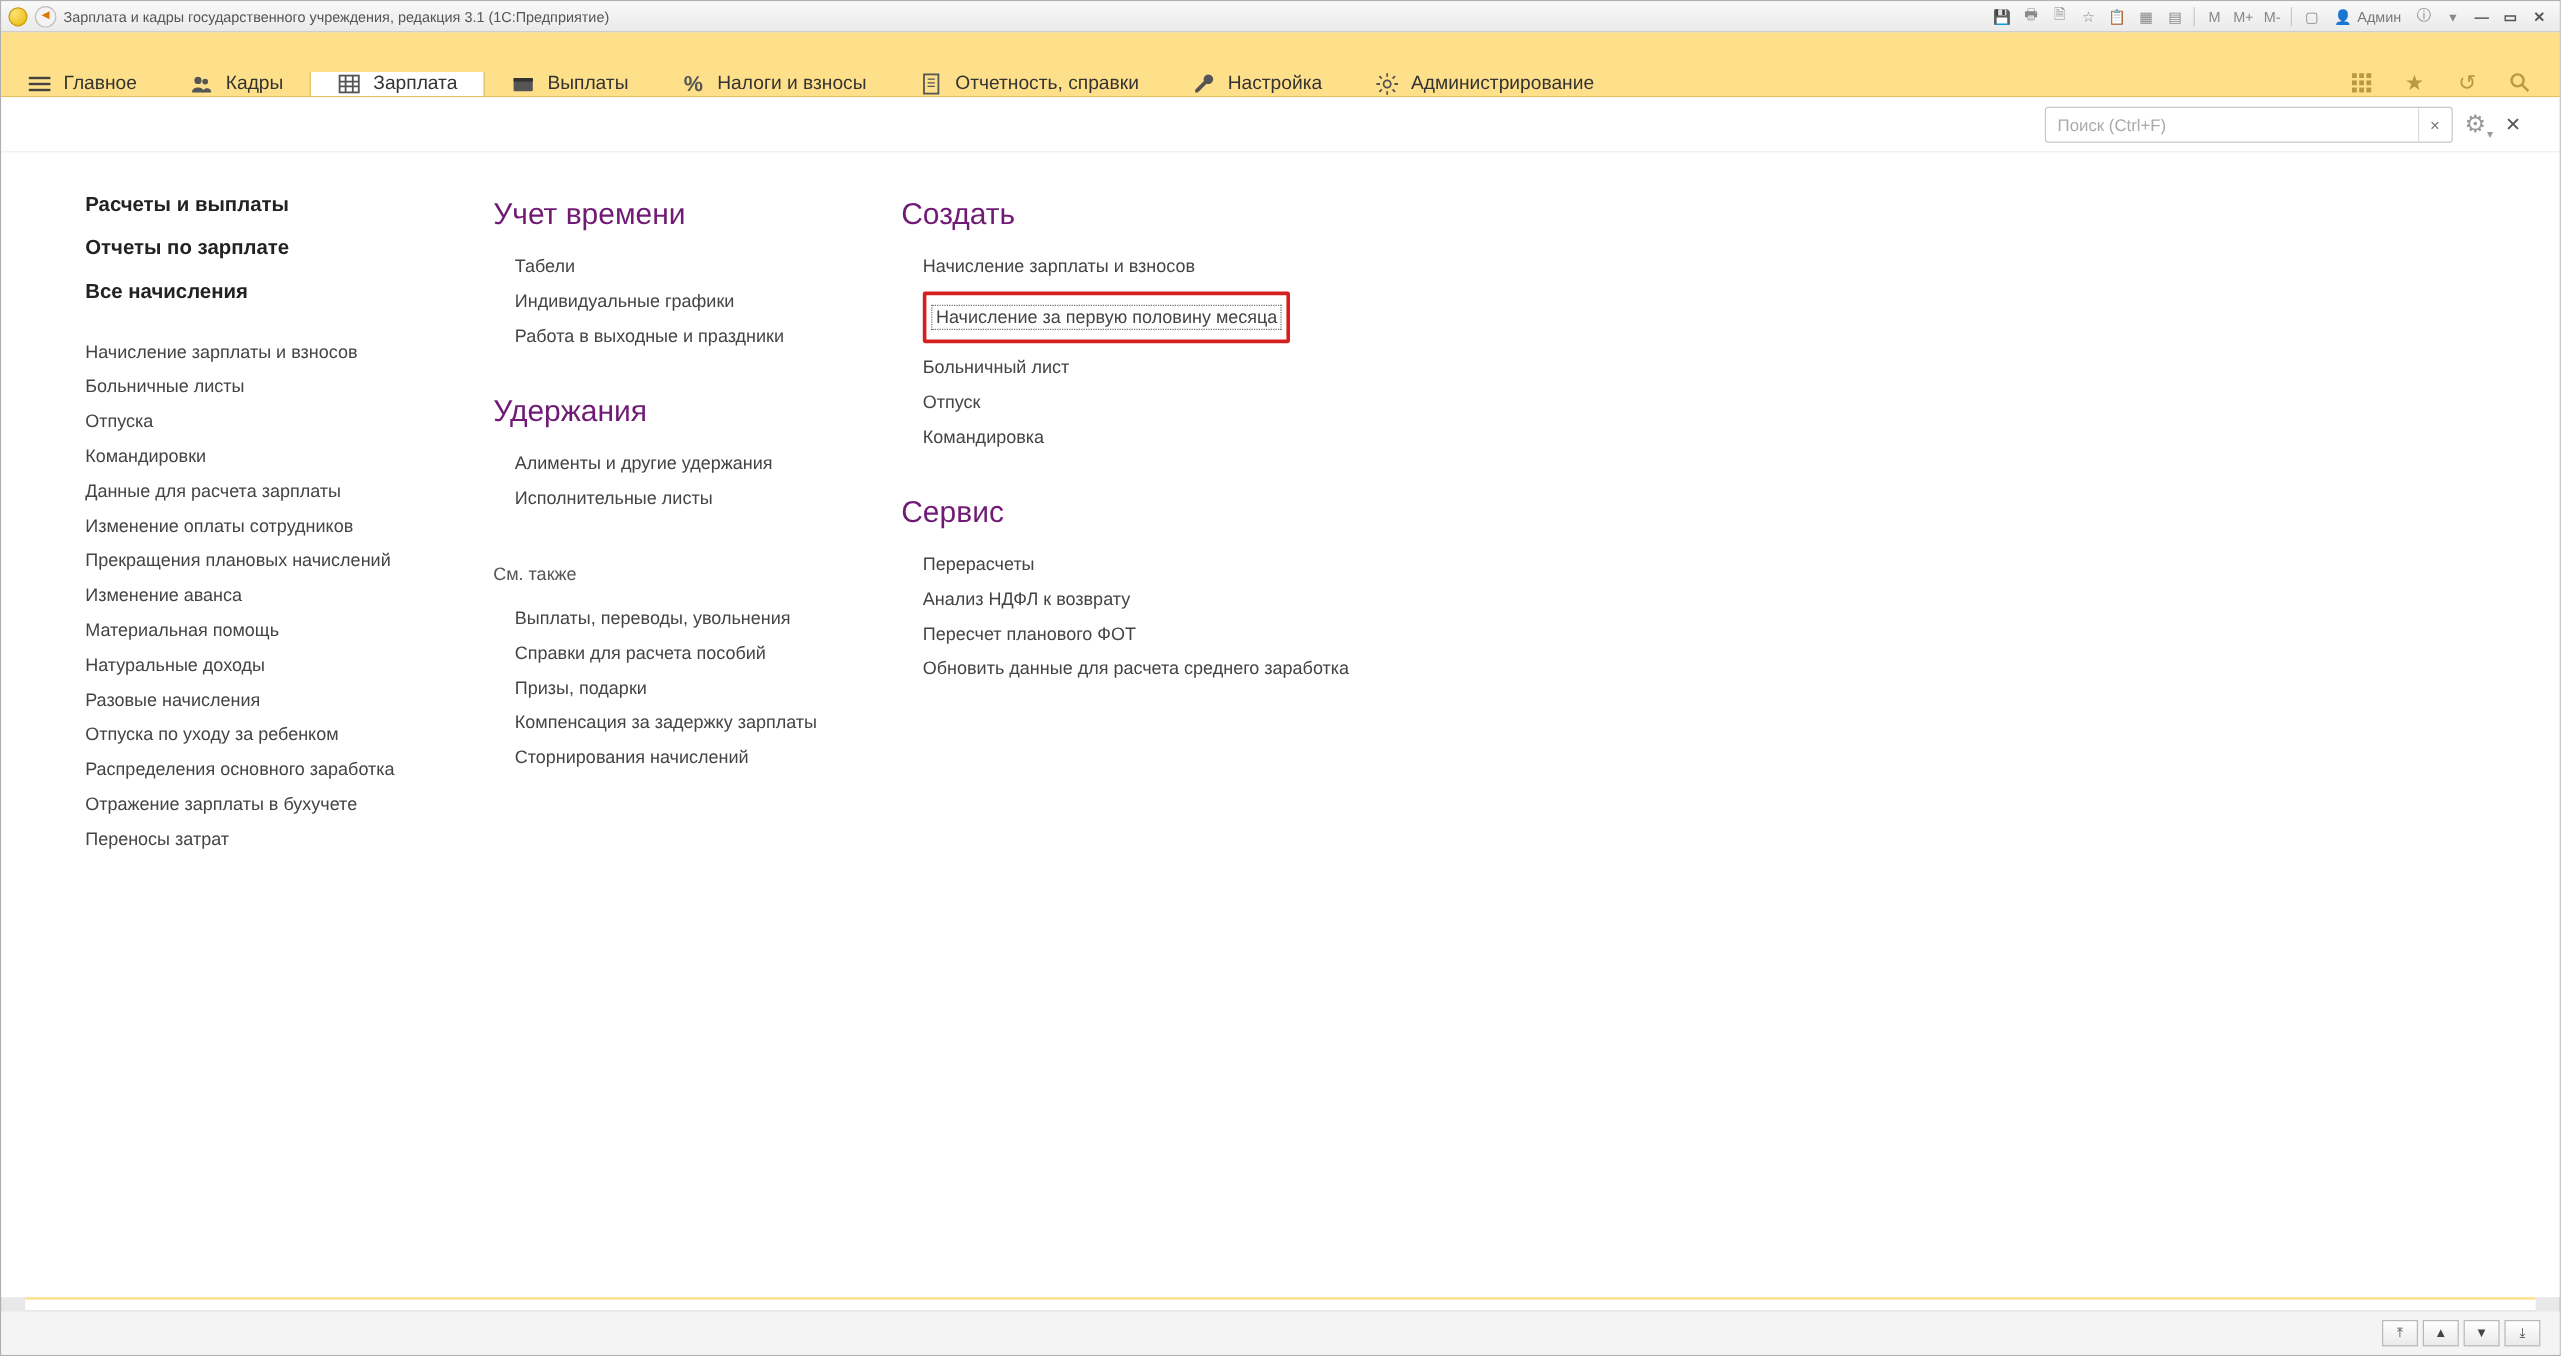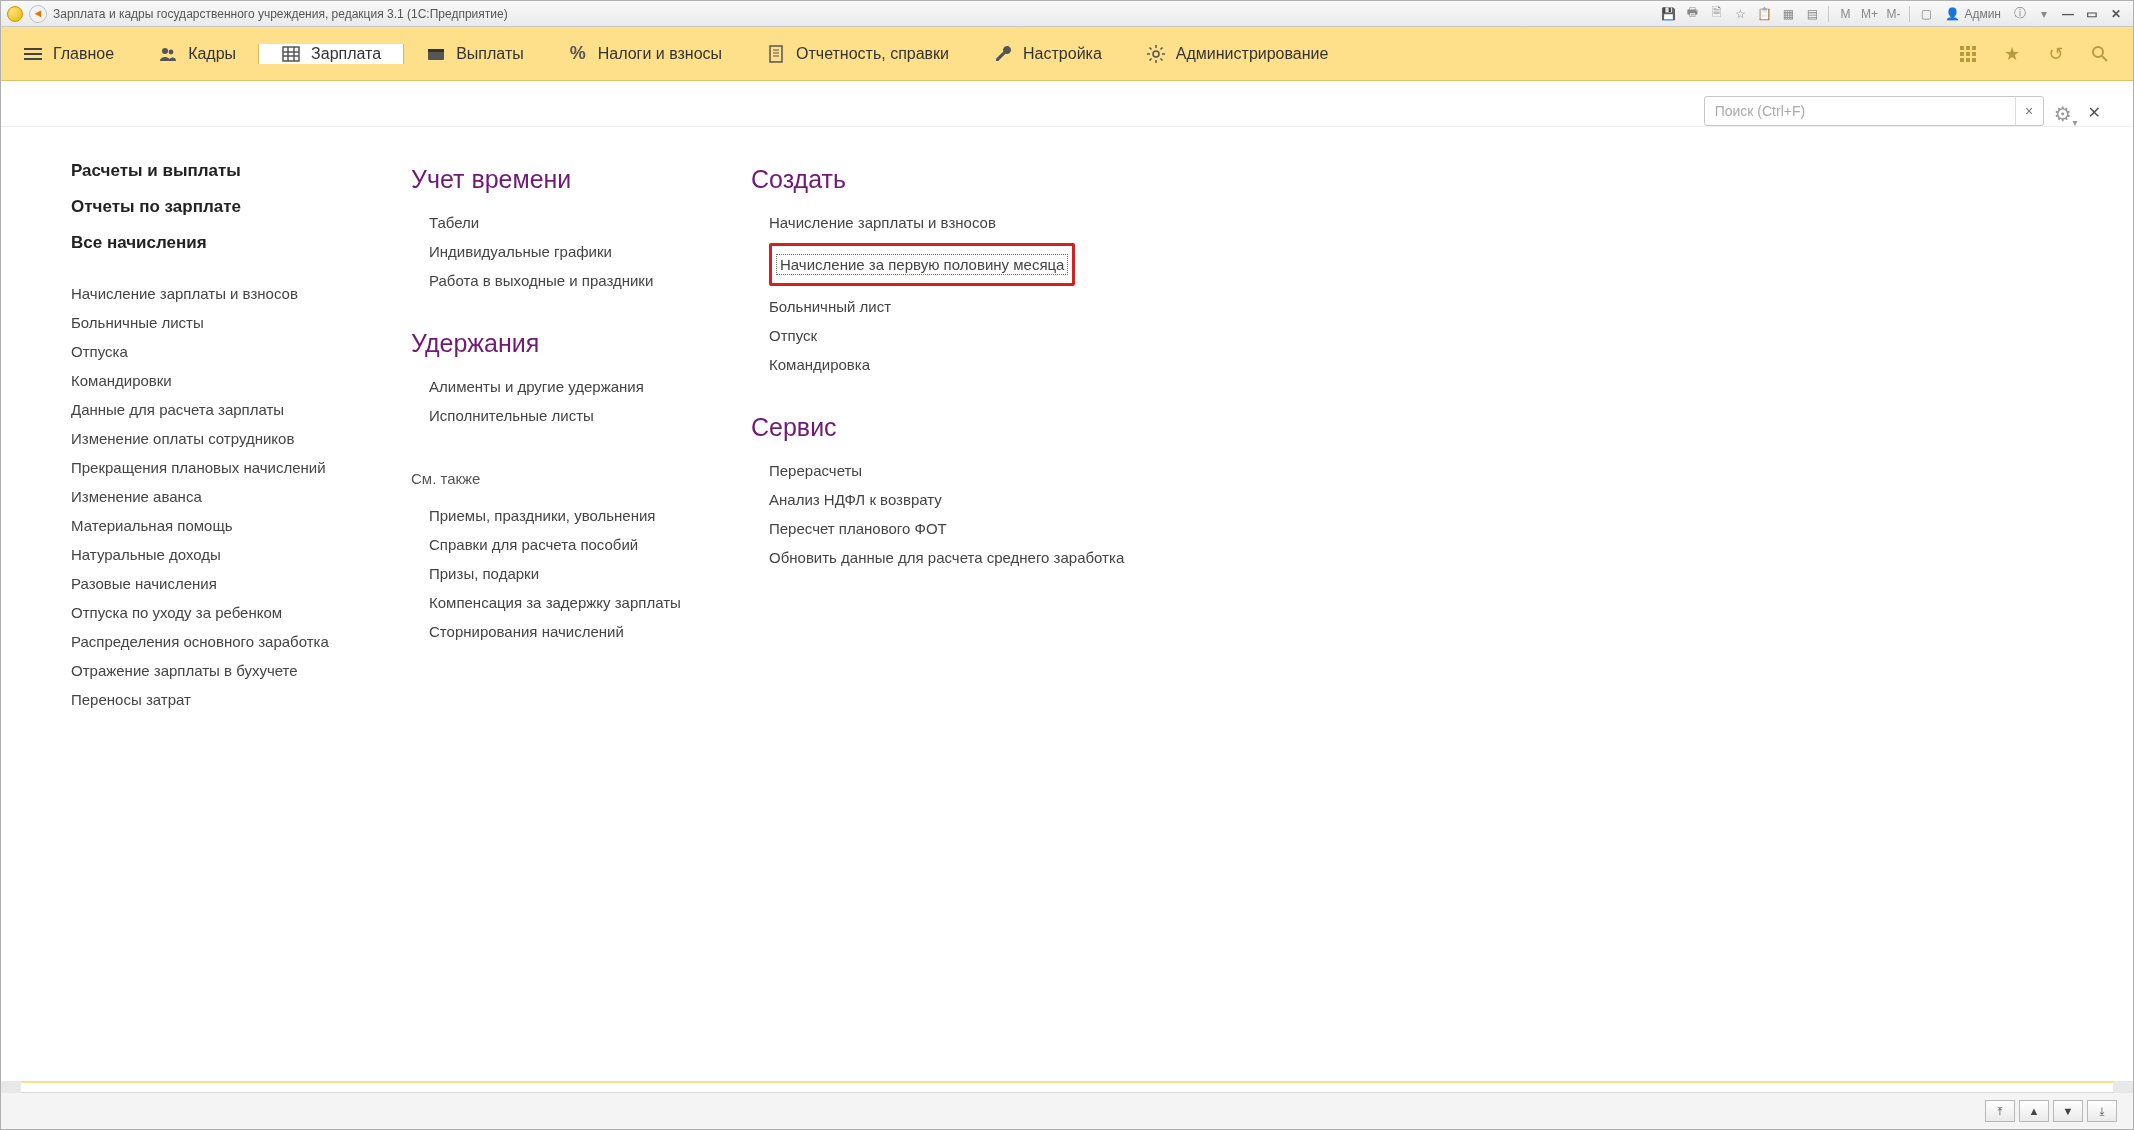--- a/index.html
+++ b/index.html
@@ -63,21 +63,21 @@
   .tb-tool.user { width: auto; padding: 0 6px; color: #777; gap: 4px; }
   .tb-sep { width: 1px; height: 16px; background: #c8c8c8; margin: 0 3px; }
   .tb-win { color: #555; font-weight: bold; }
 
   
   .mainnav {
     height: 54px;
     background: #ffe08a;
     border-bottom: 1px solid #e0c060;
     display: flex;
-    align-items: center;
+    align-items: flex-end;
   }
   .nav-item {
     display: flex;
     align-items: center;
     gap: 10px;
     padding: 0 22px;
     font-size: 16px;
     color: #333;
     cursor: pointer;
   }
@@ -104,21 +104,21 @@
     justify-content: center;
     width: 22px; height: 22px;
     font-size: 18px;
   }
 
   
   .subbar {
     height: 46px;
     background: #fff;
     display: flex;
-    align-items: flex-end;
+    align-items: center;
     justify-content: flex-end;
     gap: 10px;
     padding: 0 26px 0 12px;
     border-bottom: 1px solid #eee;
   }
   .search-wrap {
     display: flex;
     align-items: center;
     border: 1px solid #c8c8c8;
     border-radius: 3px;
@@ -403,21 +403,21 @@
           <li class="indent">Индивидуальные графики</li>
           <li class="indent">Работа в выходные и праздники</li>
         </ul>
         <div class="sec-title" style="margin-top:34px">Удержания</div>
         <ul class="link-list">
           <li class="indent">Алименты и другие удержания</li>
           <li class="indent">Исполнительные листы</li>
         </ul>
         <div class="sec-title see-also">См. также</div>
         <ul class="link-list">
-          <li class="indent">Приемы, праздники, увольнения</li>
+          <li class="indent">Выплаты, переводы, увольнения</li>
           <li class="indent">Справки для расчета пособий</li>
           <li class="indent">Призы, подарки</li>
           <li class="indent">Компенсация за задержку зарплаты</li>
           <li class="indent">Сторнирования начислений</li>
         </ul>
       </div>
 
       <div class="col col-c">
         <div class="sec-title">Создать</div>
         <ul class="link-list">

